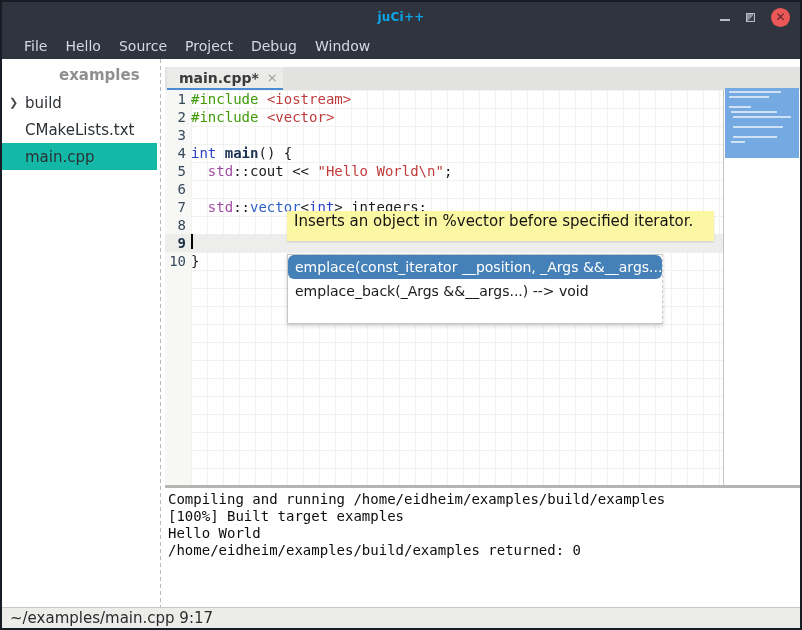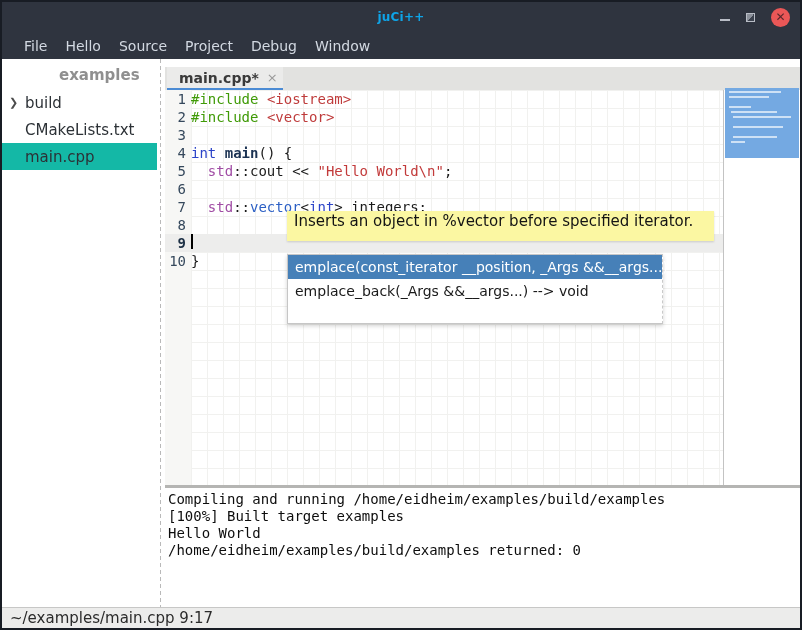--- a/index.html
+++ b/index.html
@@ -81,21 +81,21 @@
   .tooltip {
     position:absolute; left:122px; top:121px; height:30px; background:#fbf7a2;
     font-size:15px; color:#141414; padding:1px 21px 0 7px; white-space:nowrap; z-index:6;
     box-shadow:0 1px 2px rgba(0,0,0,.15);
   }
   .popup {
     position:absolute; left:122px; top:164px; width:376px; height:70px; background:#ffffff;
     border:1px solid #c6c6c6; border-right:1px dashed #c9c9c9; z-index:6;
     box-shadow:0 2px 4px rgba(0,0,0,.18); font-size:14px;
   }
-  .popup-item { height:24px; display:flex; align-items:center; padding:0 7px; white-space:nowrap; color:#1a1a1a; }
+  .popup-item { height:24px; display:flex; align-items:center; padding:0 7px; white-space:nowrap; color:#1a1a1a;border-radius:6px; }
   .popup-item.selected { background:#4680b8; color:#ffffff; }
   
   .minimap { position:absolute; left:558px; top:0; width:77px; height:395px; background:#ffffff; border-left:1px solid #c3c3c3; }
   .mini-view { position:absolute; left:1px; top:-2px; width:74px; height:70px; background:#74a9e2; }
   .mini-line { position:absolute; height:2px; background:rgba(255,255,255,.65); }
   
   .hsep { position:absolute; left:163px; top:483px; width:635px; height:3px; background:#b5b5b3; }
   .output { position:absolute; left:163px; top:486px; width:635px; height:119px; background:#ffffff; padding:3px 6px 0 3px; }
   .out-line { font-family:"DejaVu Sans Mono","Liberation Mono",monospace; font-size:14px; line-height:17px; color:#0d0d0d; white-space:pre; }
   

